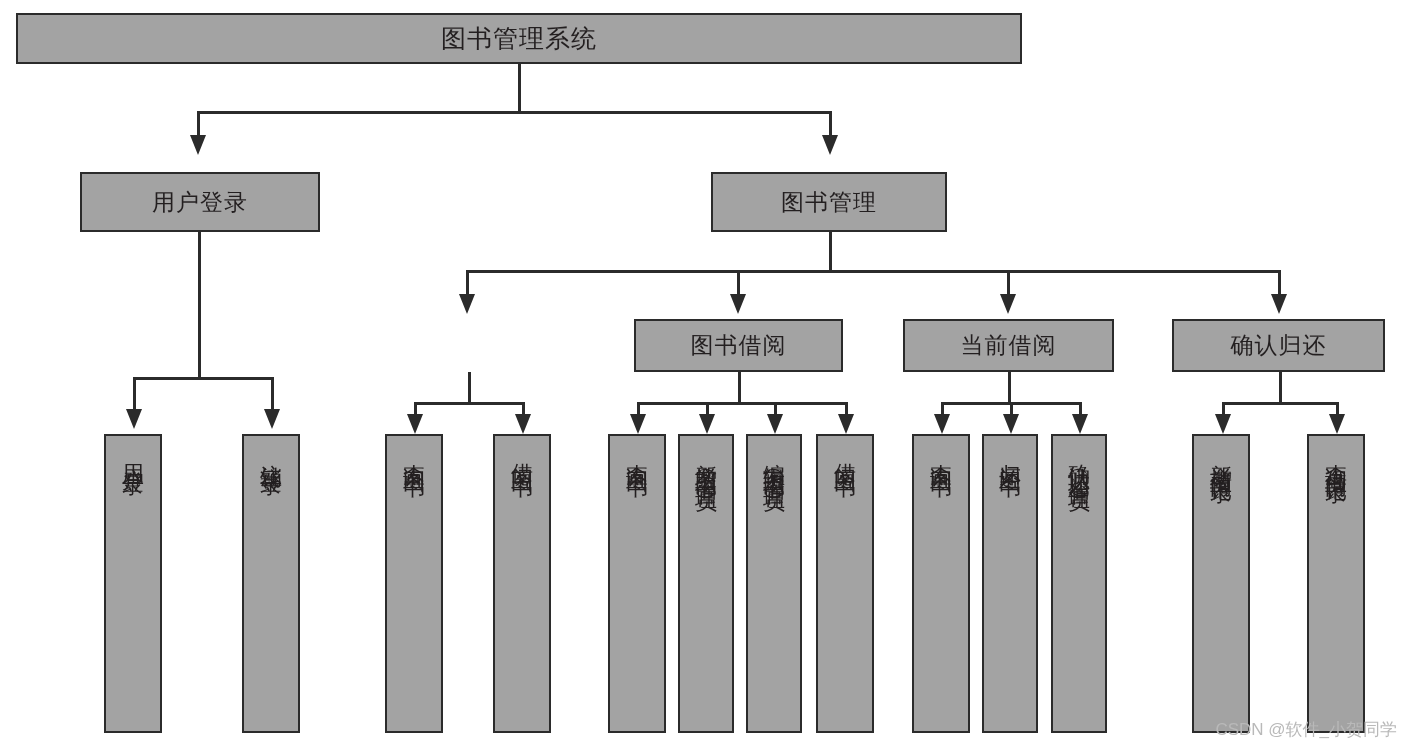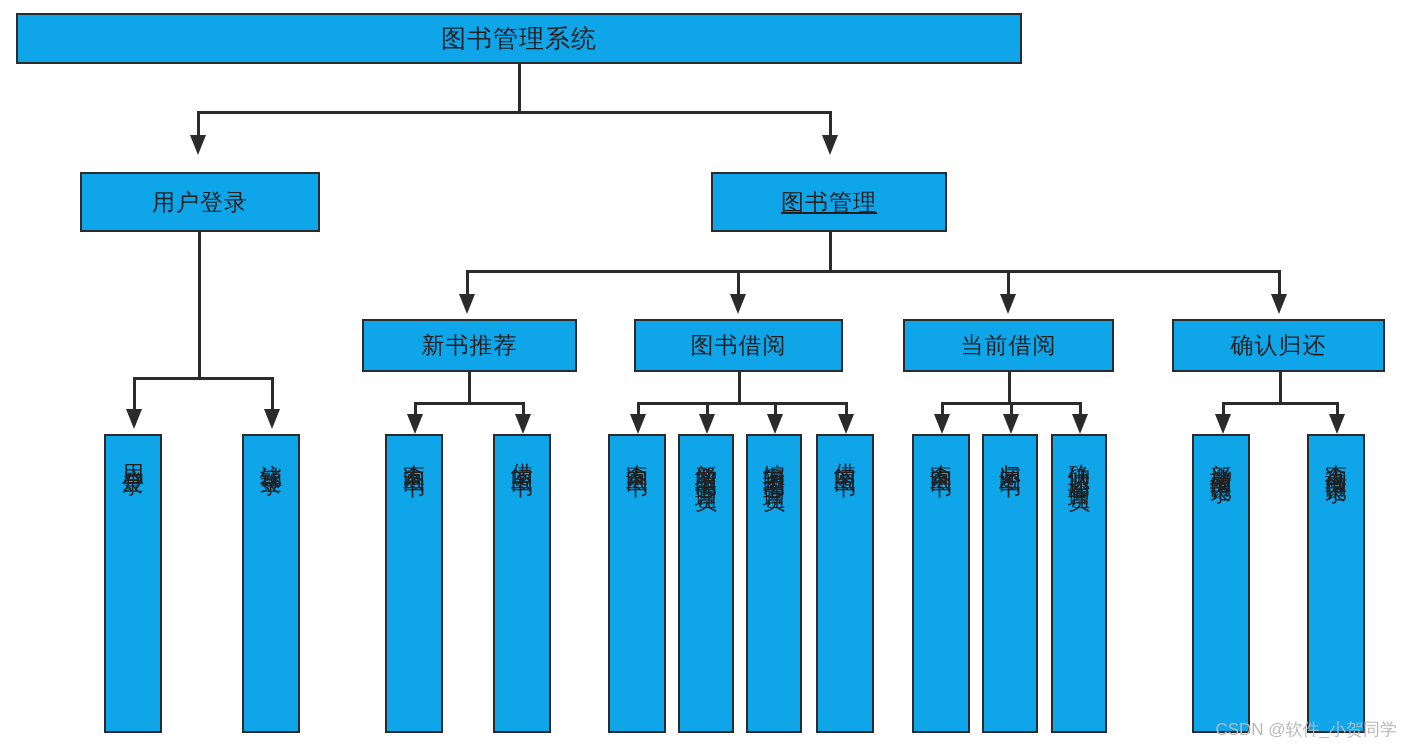--- a/index.html
+++ b/index.html
@@ -12,21 +12,21 @@
     position:relative;
     width:1405px;
     height:747px;
     background:#ffffff;
     overflow:hidden;
   }
   
   .node{
     position:absolute;
     box-sizing:border-box;
-    background:#0ea5e9;
+    background:#a3a3a3;
     border:2.5px solid #2b2b2b;
     display:flex;
     align-items:center;
     justify-content:center;
     text-align:right;
     color:#231f20;
     letter-spacing:1px;
   }
   .node.level1{ font-size:25px; }
   .node.level2{ font-size:23px; }
@@ -85,21 +85,21 @@
   <div class="hline" style="left:197px; top:111px; width:634px;"></div>
   <div class="vline" style="left:197px; top:111px; height:26px;"></div>
   <div class="arrow" style="left:190px; top:135px;"></div>
   <div class="vline" style="left:829px; top:111px; height:26px;"></div>
   <div class="arrow" style="left:822px; top:135px;"></div>
 
   <div class="node level2" style="left:80px; top:172px; width:240px; height:60px;">
     <span>用户登录</span>
   </div>
 
-  <div class="node level2" style="left:711px; top:172px; width:236px; height:60px;text-decoration:underline;">
+  <div class="node level2" style="left:711px; top:172px; width:236px; height:60px;">
     <span>图书管理</span>
   </div>
 
   <div class="vline" style="left:198px; top:232px; height:147px;"></div>
   <div class="hline" style="left:133px; top:377px; width:140px;"></div>
   <div class="vline" style="left:133px; top:377px; height:34px;"></div>
   <div class="arrow" style="left:126px; top:409px;"></div>
   <div class="vline" style="left:271px; top:377px; height:34px;"></div>
   <div class="arrow" style="left:264px; top:409px;"></div>
 
@@ -107,23 +107,20 @@
   <div class="hline" style="left:466px; top:270px; width:814px;"></div>
   <div class="vline" style="left:466px; top:270px; height:26px;"></div>
   <div class="arrow" style="left:459px; top:294px;"></div>
   <div class="vline" style="left:737px; top:270px; height:26px;"></div>
   <div class="arrow" style="left:730px; top:294px;"></div>
   <div class="vline" style="left:1007px; top:270px; height:26px;"></div>
   <div class="arrow" style="left:1000px; top:294px;"></div>
   <div class="vline" style="left:1278px; top:270px; height:26px;"></div>
   <div class="arrow" style="left:1271px; top:294px;"></div>
 
-  <div class="node level3" style="left:362px; top:319px; width:215px; height:53px;">
-    <span>新书推荐</span>
-  </div>
   <div class="node level3" style="left:634px; top:319px; width:209px; height:53px;">
     <span>图书借阅</span>
   </div>
   <div class="node level3" style="left:903px; top:319px; width:211px; height:53px;">
     <span>当前借阅</span>
   </div>
   <div class="node level3" style="left:1172px; top:319px; width:213px; height:53px;">
     <span>确认归还</span>
   </div>
 

